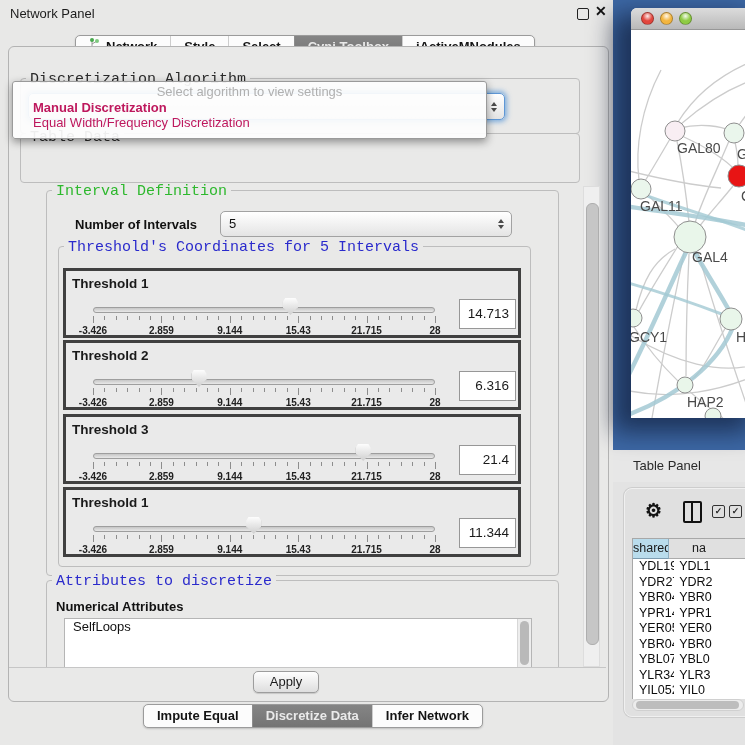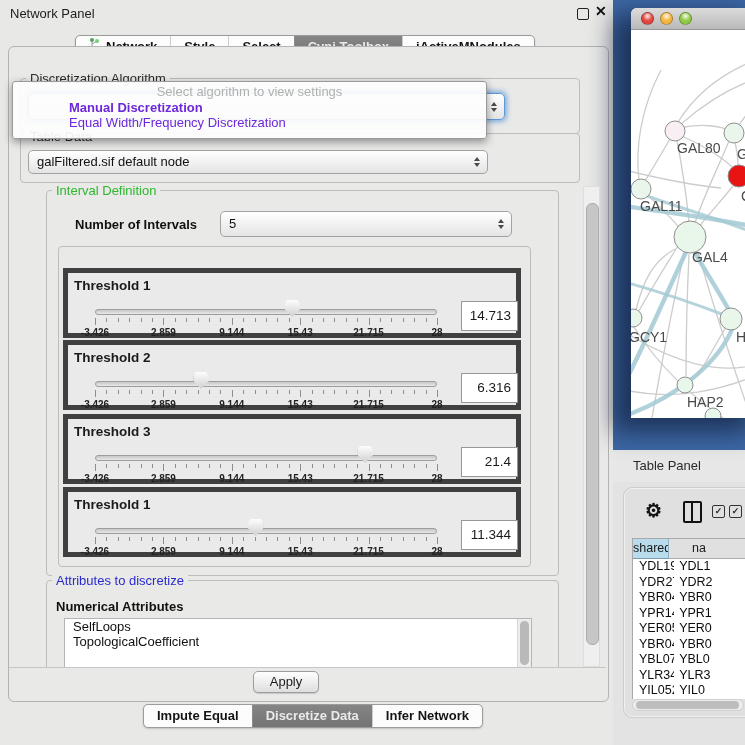--- a/index.html
+++ b/index.html
@@ -14,37 +14,37 @@
   
   .tabstrip{display:flex;height:22px;border:1px solid #9b9b9b;border-radius:5px;background:#fcfcfc;
             box-shadow:0 1px 2px rgba(0,0,0,.18);overflow:hidden;}
   .tab{padding:0 13px;line-height:22px;font-size:13px;font-weight:700;color:#141414;display:flex;align-items:center;gap:6px;white-space:nowrap;}
   .tab+.tab{border-left:1px solid #cdcdcd;}
   .tab.sel{background:linear-gradient(#858585,#747474);color:#eaeaea;border-left-color:#8d8d8d;}
   
   .outer-panel{left:8px;top:46px;width:599px;height:654px;background:#e9e9e8;border:1px solid #b3b3b3;border-radius:6px;}
   
   .grp{border:1px solid #bdbdbd;border-radius:4px;}
-  .legend{position:absolute;font-size:13px;background:#e9e9e8;padding:0 4px;white-space:nowrap;}
+  .legend{position:absolute;font-size:15px;background:#e9e9e8;padding:0 4px;white-space:nowrap;font-family:Liberation Mono, monospace;}
   
   .combo{border:1px solid #a2a2a2;border-radius:5px;background:linear-gradient(#ffffff,#e4e4e4);
          font-size:13px;color:#111;padding-left:8px;box-sizing:border-box;}
   .combo .val{display:block;overflow:hidden;white-space:nowrap;}
   .arrows{position:absolute;right:7px;top:50%;transform:translateY(-50%);display:flex;flex-direction:column;gap:2px;}
   .arr-up{width:0;height:0;border-left:3.5px solid transparent;border-right:3.5px solid transparent;border-bottom:4.5px solid #4a4a4a;}
   .arr-dn{width:0;height:0;border-left:3.5px solid transparent;border-right:3.5px solid transparent;border-top:4.5px solid #4a4a4a;}
   .focus-ring{border:1px solid #5f97d5;box-shadow:0 0 5px 2px rgba(92,153,216,.75);}
   
   .popup{left:12px;top:81px;width:473px;height:56px;background:rgba(253,253,253,.93);border:1px solid #9a9a9a;
          border-radius:3px;box-shadow:0 3px 9px rgba(0,0,0,.4);z-index:20;font-size:13px;}
   .popup .ph{height:18px;line-height:19px;text-align:center;color:#b0b0b0;}
-  .popup .opt{height:15px;line-height:15px;padding-left:20px;color:#6d28d9;margin-left:36px;}
+  .popup .opt{height:15px;line-height:15px;padding-left:20px;color:#be185d;}
   .popup .opt.b{font-weight:700;}
   
-  .threshold{position:absolute;left:63px;width:458px;height:70px;border:5px solid #404040;background:#eaeaea;box-sizing:border-box;}
+  .threshold{position:absolute;left:63px;width:458px;height:70px;border:3px solid #404040;background:#eaeaea;box-sizing:border-box;}
   .th-label{position:absolute;left:6px;top:5px;font-size:13.5px;font-weight:700;}
   .slider-zone{position:absolute;left:27px;top:26px;width:342px;height:42px;}
   .track{position:absolute;left:0;top:10px;width:342px;height:6px;border-radius:3px;border:1px solid #9e9e9e;
          background:linear-gradient(#c6c6c6,#e8e8e8);box-sizing:border-box;}
   .thumb{position:absolute;top:1px;width:15px;height:17px;background:linear-gradient(#fdfdfd,#cfcfcf);
          clip-path:polygon(0% 22%,15% 0%,85% 0%,100% 22%,100% 55%,50% 100%,0% 55%);
          filter:drop-shadow(0 0 1px #767676);}
   .ticks{position:absolute;left:0;top:19px;width:342px;height:8px;}
   .ticks i{position:absolute;top:0;width:1px;height:4px;background:#8d8d8d;}
   .ticks i.major{height:7px;}
@@ -157,40 +157,34 @@
   </div>
 
   <div class="abs popup">
     <div class="ph">Select algorithm to view settings</div>
     <div class="opt b">Manual Discretization</div>
     <div class="opt">Equal Width/Frequency Discretization</div>
   </div>
 
   <div class="abs grp" style="left:20px;top:133px;width:558px;height:48px;"></div>
   <span class="legend" style="left:26px;top:129px;color:#2a2a2a;">Table Data</span>
-  <div class="abs combo" style="left:28px;top:150px;width:460px;height:24px;">
-    <span class="val" style="line-height:22px;">galFiltered.sif default node</span>
-    <span class="arrows">
-        <span class="arr-up"></span>
-        <span class="arr-dn"></span>
-      </span>
-  </div>
 
   <div class="abs grp" style="left:46px;top:190px;width:511px;height:384px;"></div>
   <span class="legend" style="left:52px;top:183px;color:#2db82d;">Interval Definition</span>
   <span class="abs bold13" style="left:75px;top:217px;">Number of Intervals</span>
   <div class="abs combo" style="left:220px;top:211px;width:292px;height:26px;">
     <span class="val" style="line-height:24px;">5</span>
     <span class="arrows">
         <span class="arr-up"></span>
         <span class="arr-dn"></span>
       </span>
   </div>
 
   <div class="abs grp" style="left:58px;top:246px;width:471px;height:319px;"></div>
+  <span class="legend" style="left:64px;top:239px;color:#2a2acc;">Threshold's Coordinates for 5 Intervals</span>
 
   <div class="threshold" style="top:268px;">
     <span class="th-label">Threshold 1</span>
     <div class="slider-zone">
       <div class="track"></div>
       <div class="thumb" style="left: 189.9px;"></div>
       <div class="ticks">
           <i class="major" style="left: 0px;"></i>
           <i class="" style="left: 11.4px;"></i>
           <i class="" style="left: 22.8px;"></i>
@@ -381,21 +375,20 @@
     </div>
     <div class="th-value">11.344</div>
   </div>
 
   <div class="abs grp" style="left:46px;top:580px;width:511px;height:110px;"></div>
   <span class="legend" style="left:52px;top:573px;color:#2a2acc;">Attributes to discretize</span>
   <span class="abs bold13" style="left:56px;top:599px;">Numerical Attributes</span>
   <div class="abs attr-listbox">
     <div id="attr-list">
         <div class="attr-item">SelfLoops</div>
-        <div class="attr-item">TopologicalCoefficient</div>
       </div>
     <div class="attr-scroll">
         <div class="th"></div>
       </div>
   </div>
 
   <div class="abs vscroll">
       <div class="th"></div>
     </div>
 

